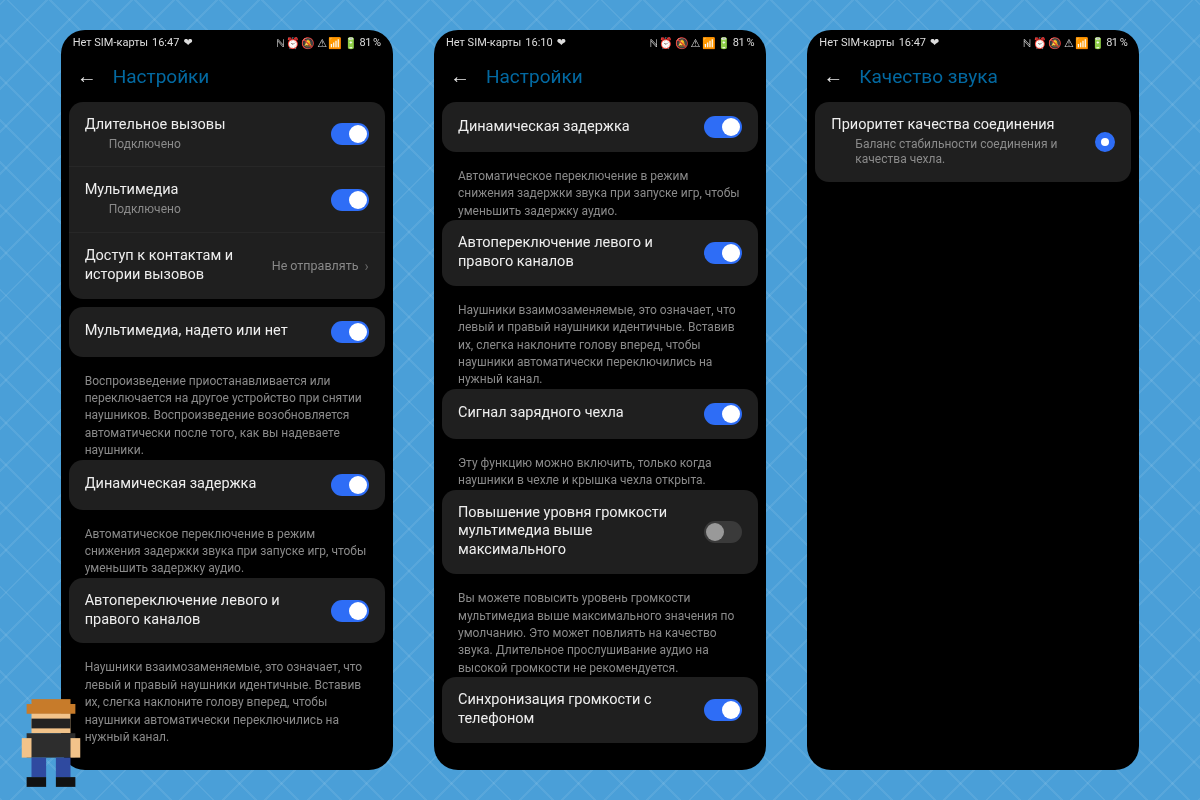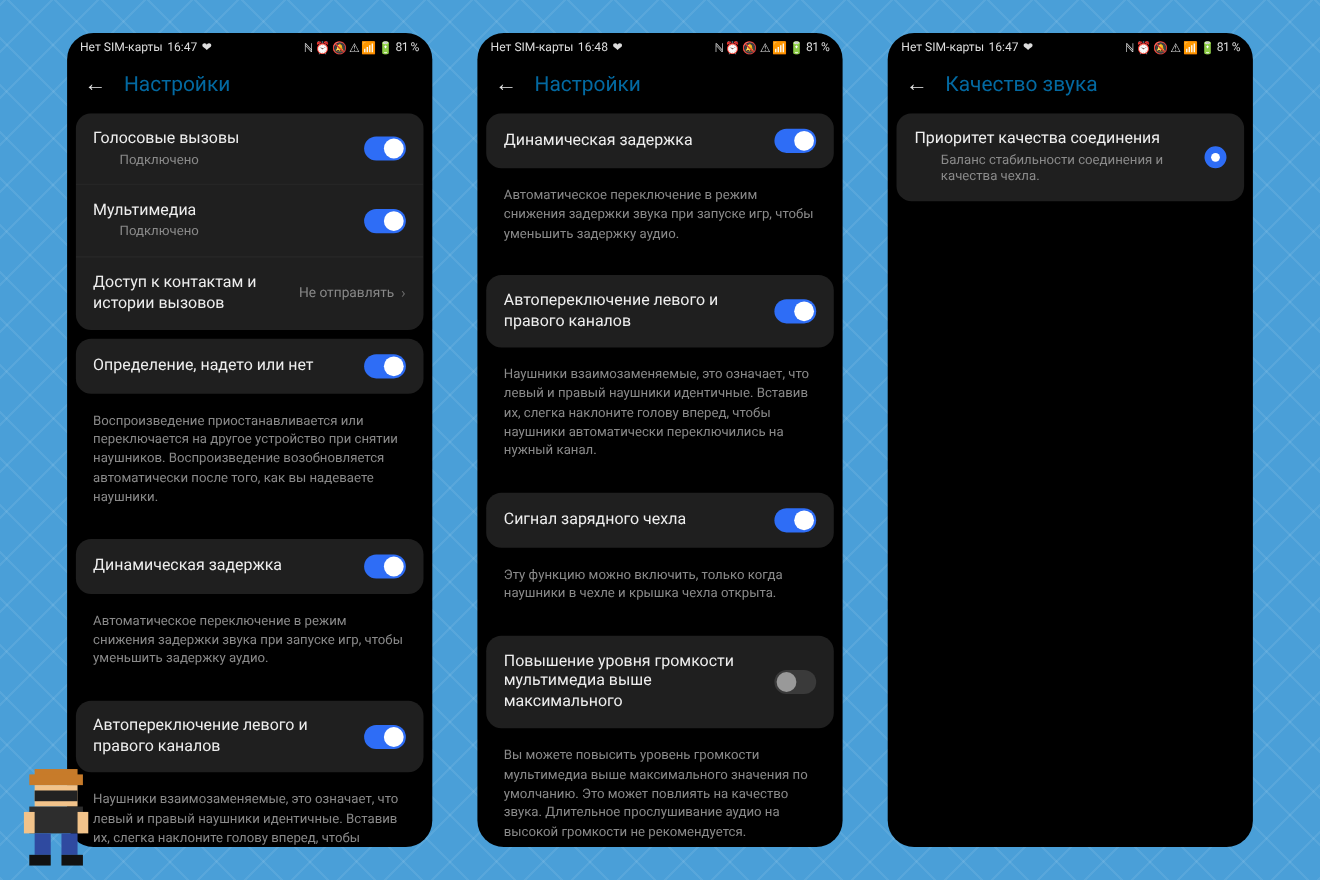--- a/index.html
+++ b/index.html
@@ -78,21 +78,21 @@
   }
   .toggle.on { background: #2e6df6; }
   .toggle.off { background: #3a3a3a; }
   .toggle::after {
     content: ""; position: absolute; top: 2px; width: 18px; height: 18px;
     border-radius: 50%; background: #fff;
   }
   .toggle.on::after { right: 2px; }
   .toggle.off::after { left: 2px; background: #999; }
   .desc {
-    padding: 8px 16px 29px;
+    padding: 8px 16px 0;
     font-size: 12px;
     color: #8a8a8a;
     line-height: 1.45;
   }
   .radio {
     width: 20px; height: 20px; border-radius: 50%;
     border: 2px solid #555; flex-shrink: 0;
     position: relative;
   }
   .radio.selected { border-color: #2e6df6; background: #2e6df6; }
@@ -125,21 +125,21 @@
     </div>
   </div>
   <div class="header">
     <span class="back-arrow">←</span>
     <span class="header-title">Настройки</span>
   </div>
   <div class="content">
     <div class="card">
       <div class="row">
         <div class="row-text">
-          <div class="row-title">Голосовые вызовы</div>
+          <div class="row-title">Длительное вызовы</div>
           <div class="row-sub">Подключено</div>
         </div>
         <div class="toggle on"></div>
       </div>
       <div class="row">
         <div class="row-text">
           <div class="row-title">Мультимедиа</div>
           <div class="row-sub">Подключено</div>
         </div>
         <div class="toggle on"></div>
@@ -149,21 +149,21 @@
           <div class="row-title">Доступ к контактам и истории вызовов</div>
         </div>
         <span class="row-value">Не отправлять</span>
         <span class="chevron">›</span>
       </div>
     </div>
 
     <div class="card">
       <div class="row">
         <div class="row-text">
-            <div class="row-title">Определение, надето или нет</div>
+            <div class="row-title">Мультимедиа, надето или нет</div>
           </div>
         <div class="toggle on"></div>
       </div>
     </div>
     <div class="desc">Воспроизведение приостанавливается или переключается на другое устройство при снятии наушников. Воспроизведение возобновляется автоматически после того, как вы надеваете наушники.</div>
 
     <div class="card">
       <div class="row">
         <div class="row-text">
             <div class="row-title">Динамическая задержка</div>
@@ -183,21 +183,21 @@
     </div>
     <div class="desc">Наушники взаимозаменяемые, это означает, что левый и правый наушники идентичные. Вставив их, слегка наклоните голову вперед, чтобы наушники автоматически переключились на нужный канал.</div>
 
   </div>
 </div>
 
 <div class="phone">
   <div class="status-bar">
     <div class="status-left">
       <span>Нет SIM-карты</span>
-      <span>16:48</span>
+      <span>16:10</span>
       <span>❤</span>
     </div>
     <div class="status-right">
       <span>ℕ ⏰ 🔕 ⚠ 📶 🔋</span>
       <span>81 %</span>
     </div>
   </div>
   <div class="header">
     <span class="back-arrow">←</span>
     <span class="header-title">Настройки</span>

